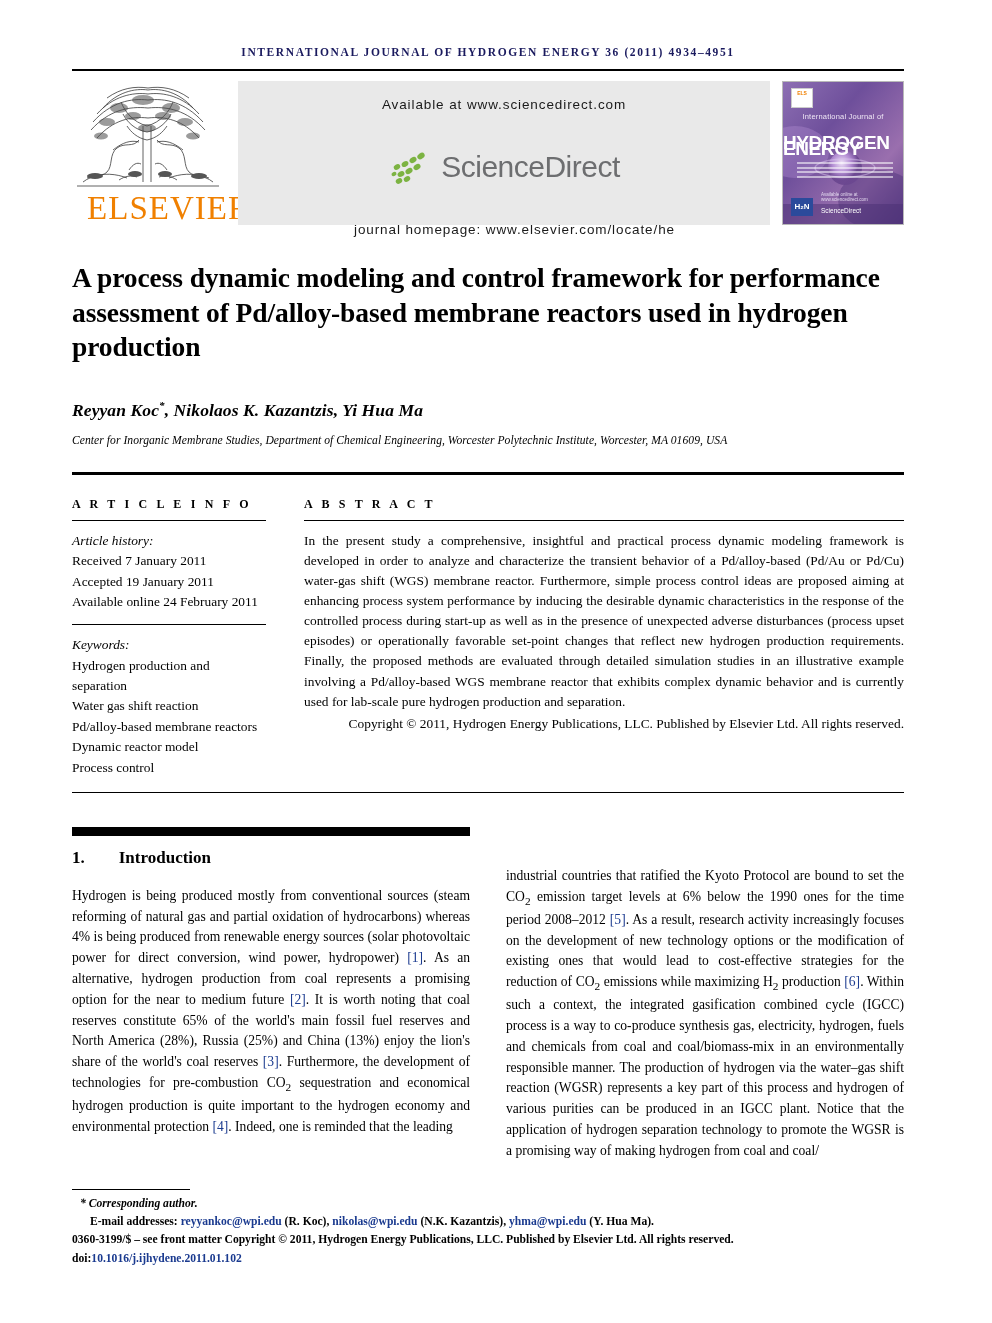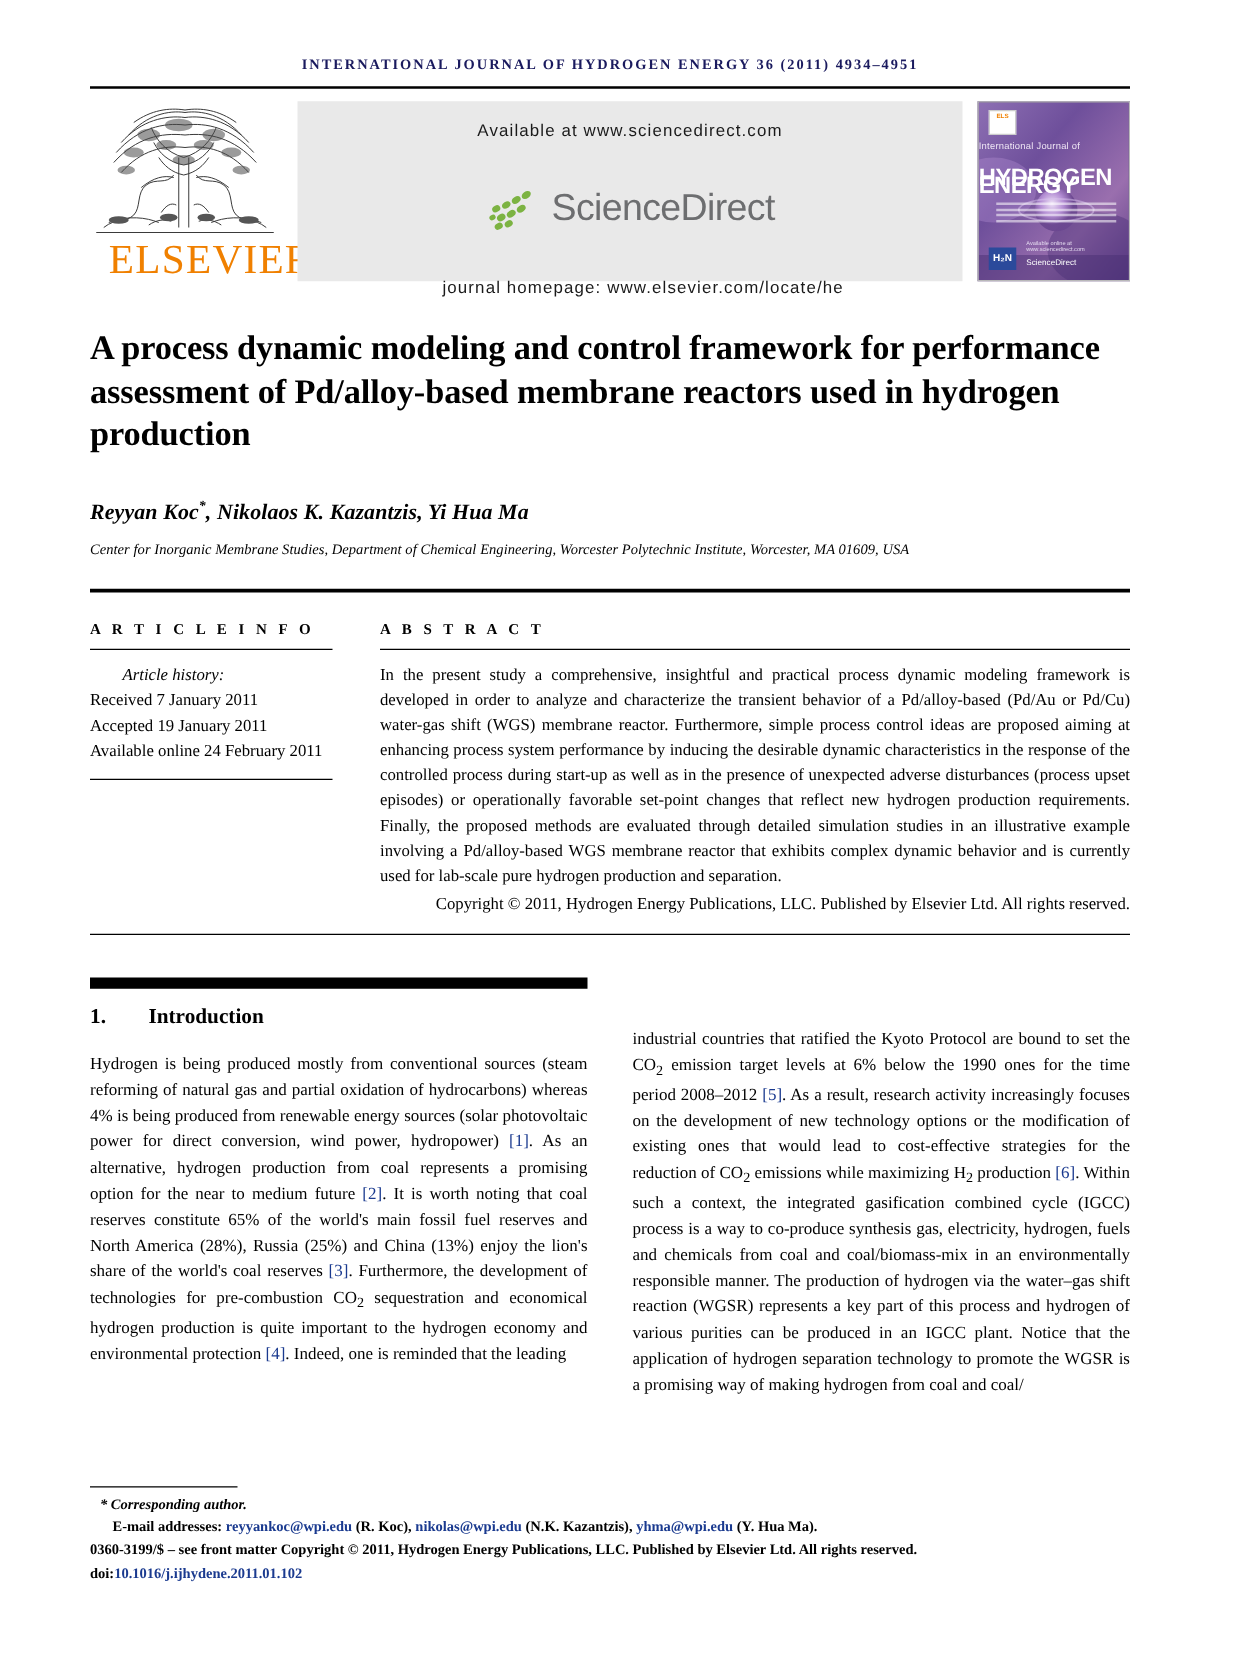--- a/index.html
+++ b/index.html
@@ -107,20 +107,21 @@
     width: 120px;
     border: 1px solid #b9b9b9;
     position: relative;
     overflow: hidden;
     background: #6b4e8f;
     margin: 2px 0;
   }
   .cover-inner { position:absolute; inset:0; }
   .cover-txt-small {
     position: absolute; top: 30px; left: 0; right: 0;
+    text-align: center;
     font-family: "Liberation Sans", sans-serif;
     font-size: 7.5px; color: #efe6f5; letter-spacing: .2px;
   }
   .cover-h1 {
     position: absolute; top: 52px; left: 0; right: 0;
     font-family: "Liberation Sans", sans-serif;
     font-size: 19px; font-weight: bold; color: #ffffff; line-height: 0.98;
     letter-spacing: -0.4px;
   }
   .cover-h2 {
@@ -210,21 +211,21 @@
   .hr-thin {
     border-top: 1.6px solid #000;
     margin-top: 8px;
     margin-bottom: 10px;
   }
   .info-block {
     font-family: "Liberation Serif", serif;
     font-size: 13.4px;
     line-height: 1.52;
   }
-  .info-block .ital { font-style: italic; margin-left: 26px; }
+  .info-block .ital { font-style: italic; }
   .hr-thin2 {
     border-top: 1.6px solid #000;
     margin-top: 12px;
     margin-bottom: 10px;
   }
   .abstract-text {
     font-family: "Liberation Serif", serif;
     font-size: 13.4px;
     line-height: 1.50;
     text-align: justify;
@@ -424,20 +425,28 @@
     <div class="col-info">
       <div class="sec-label">A R T I C L E   I N F O</div>
       <div class="hr-thin"></div>
       <div class="info-block">
         <div class="ital">Article history:</div>
         <div>Received 7 January 2011</div>
         <div>Accepted 19 January 2011</div>
         <div>Available online 24 February 2011</div>
       </div>
       <div class="hr-thin2"></div>
+      <div class="info-block">
+        <div class="ital">Keywords:</div>
+        <div>Hydrogen production and separation</div>
+        <div>Water gas shift reaction</div>
+        <div>Pd/alloy-based membrane reactors</div>
+        <div>Dynamic reactor model</div>
+        <div>Process control</div>
+      </div>
     </div>
 
     <div class="col-abstract">
       <div class="sec-label">A B S T R A C T</div>
       <div class="hr-thin"></div>
       <div class="abstract-text">In the present study a comprehensive, insightful and practical process dynamic modeling framework is developed in order to analyze and characterize the transient behavior of a Pd/alloy-based (Pd/Au or Pd/Cu) water-gas shift (WGS) membrane reactor. Furthermore, simple process control ideas are proposed aiming at enhancing process system performance by inducing the desirable dynamic characteristics in the response of the controlled process during start-up as well as in the presence of unexpected adverse disturbances (process upset episodes) or operationally favorable set-point changes that reflect new hydrogen production requirements. Finally, the proposed methods are evaluated through detailed simulation studies in an illustrative example involving a Pd/alloy-based WGS membrane reactor that exhibits complex dynamic behavior and is currently used for lab-scale pure hydrogen production and separation.</div>
       <div class="copyright">Copyright © 2011, Hydrogen Energy Publications, LLC. Published by Elsevier Ltd. All rights reserved.</div>
     </div>
   </div>
 

